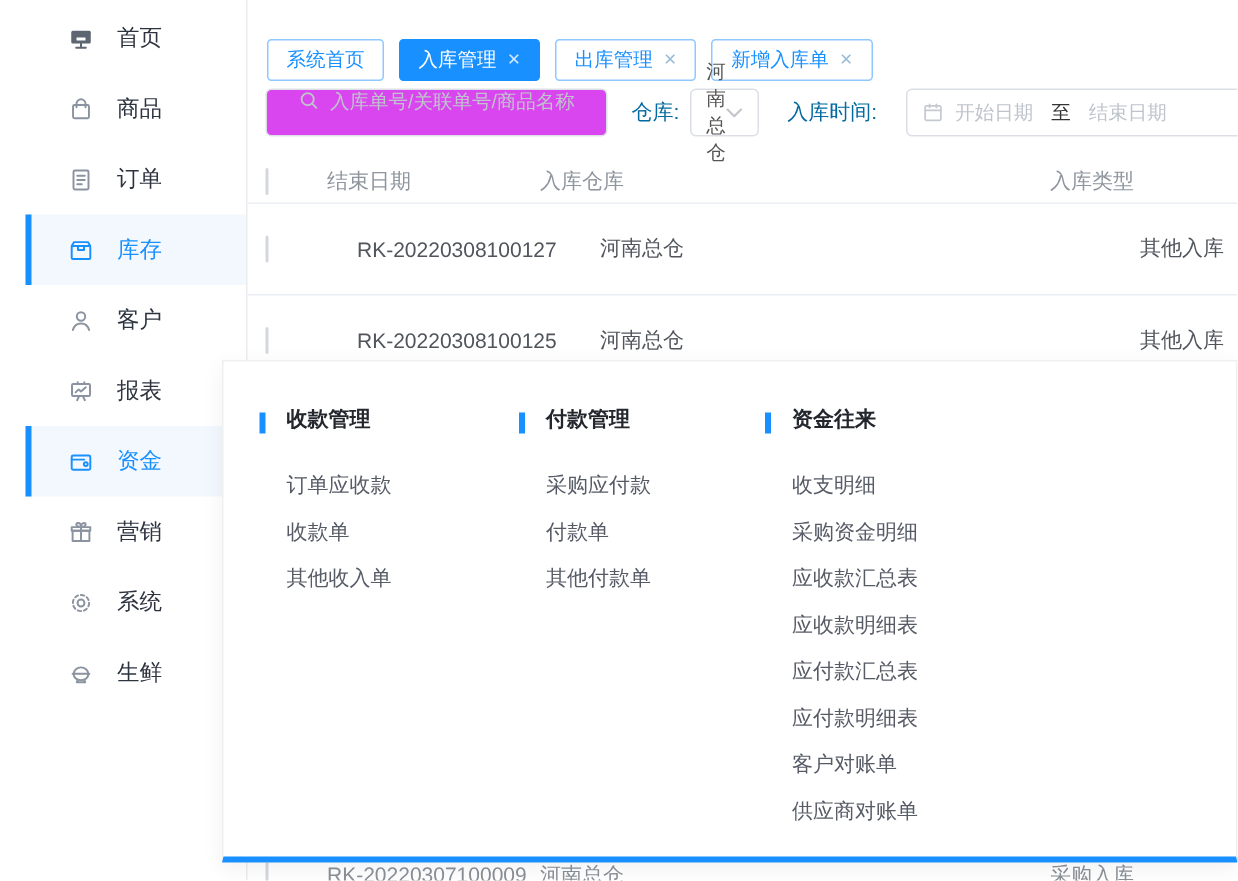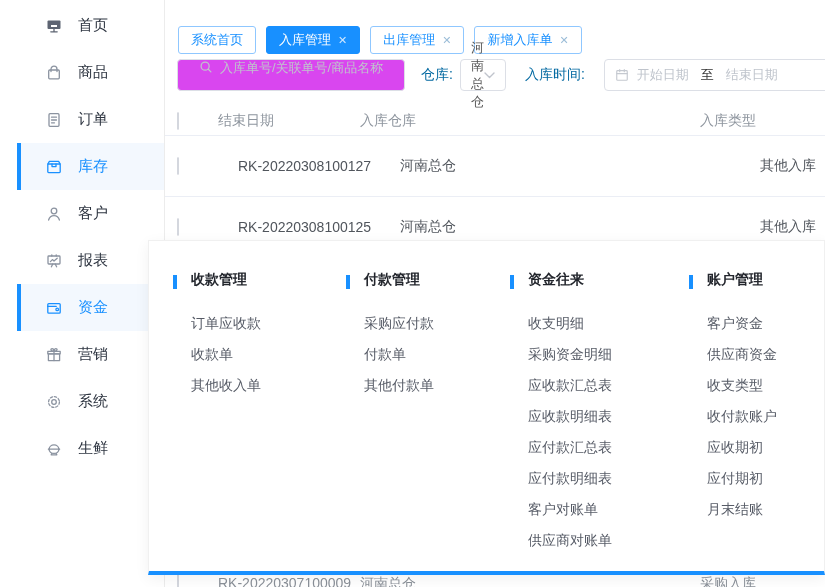--- a/index.html
+++ b/index.html
@@ -297,30 +297,15 @@
         <li>采购资金明细</li>
         <li>应收款汇总表</li>
         <li>应收款明细表</li>
         <li>应付款汇总表</li>
         <li>应付款明细表</li>
         <li>客户对账单</li>
         <li>供应商对账单</li>
       </ul>
     </div>
 
-    <div class="mcol mcol-4">
-      <div class="mhead">
-        <span class="marker"></span>
-        <span class="mtitle">账户管理</span>
-      </div>
-      <ul class="mlist">
-        <li>客户资金</li>
-        <li>供应商资金</li>
-        <li>收支类型</li>
-        <li>收付款账户</li>
-        <li>应收期初</li>
-        <li>应付期初</li>
-        <li>月末结账</li>
-      </ul>
-    </div>
 
   </div>
 </div>
 
 </body></html>

